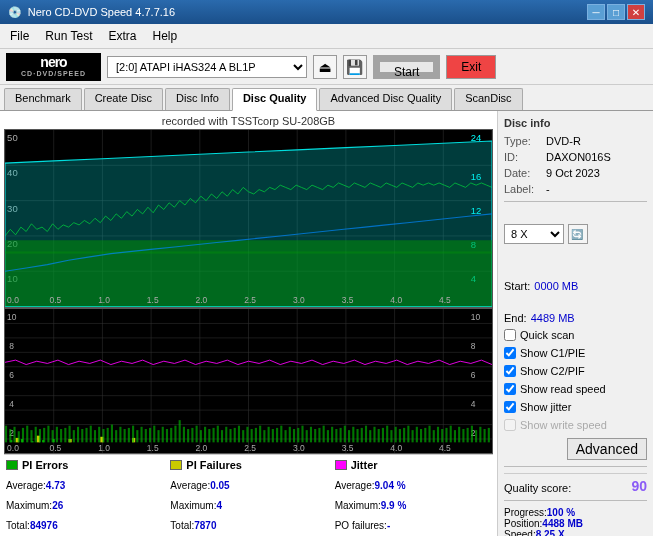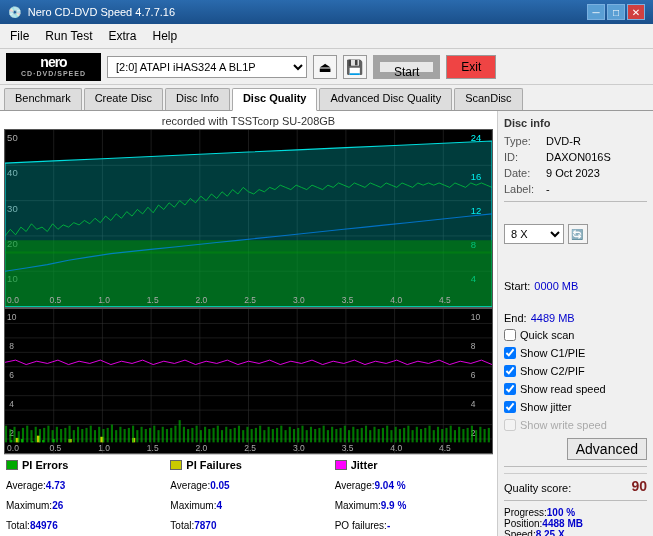--- a/index.html
+++ b/index.html
@@ -289,21 +289,21 @@
       display: flex;
       align-items: flex-end;
       justify-content: space-between;
       font-size: 11px;
       border-top: 1px solid #ccc;
       padding-top: 4px;
     }
     .score-val {
       font-size: 14px;
       font-weight: bold;
-      color: #7f1d1d;
+      color: #8b5cf6;
     }
     .progress-section {
       font-size: 11px;
     }
     .divider { border-top: 1px solid #bbb; margin: 2px 0; }
   </style>
 </head>
 <body>
 
 <div class="title-bar">

